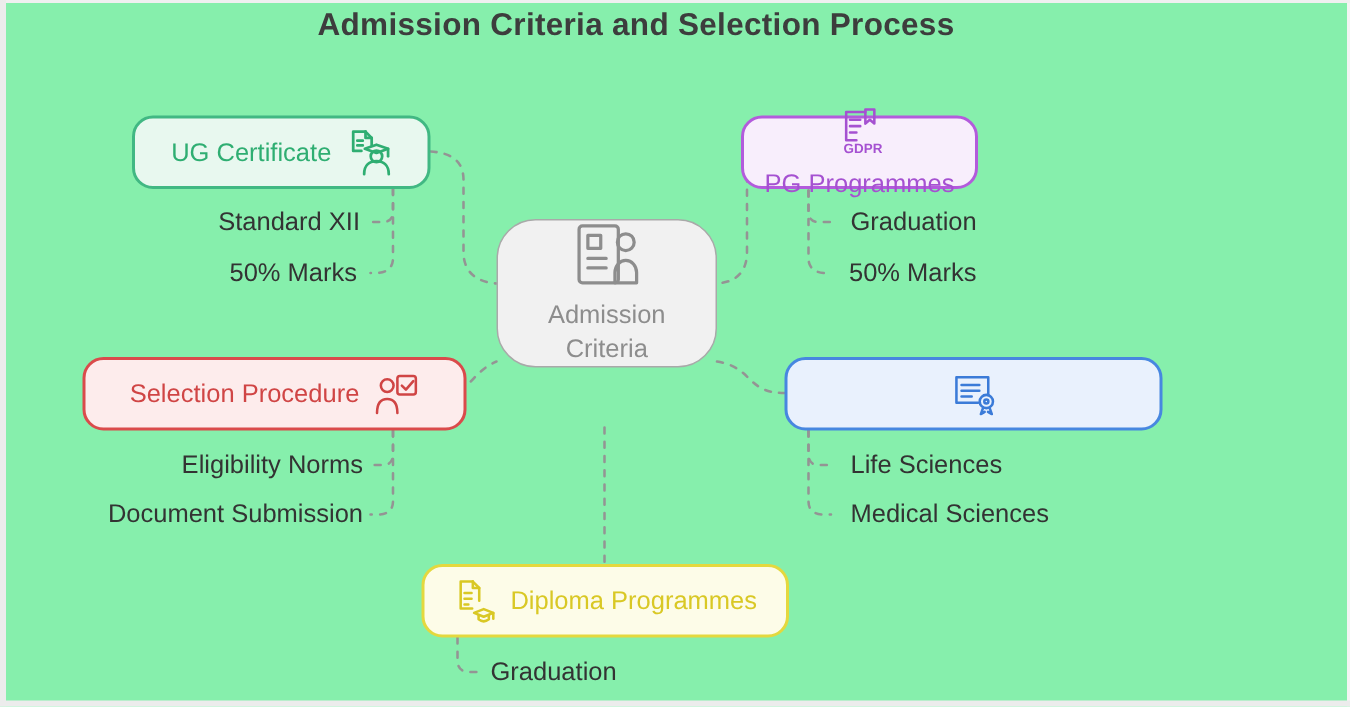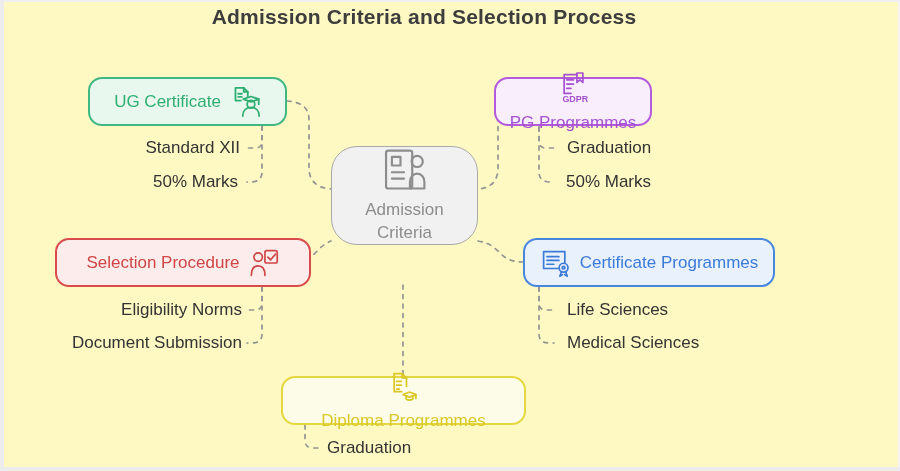--- a/index.html
+++ b/index.html
@@ -1,36 +1,36 @@
 <!DOCTYPE html>
 <html><head>
 <meta charset="utf-8">
 <style>
   html,body{margin:0;padding:0;background:#fff;}
   .canvas{
-    position:relative;width:900px;height:471px;background:#fef9c3;overflow:hidden;
+    position:relative;width:900px;height:471px;background:#86efac;overflow:hidden;
     font-family:"Liberation Sans",sans-serif;
     box-shadow:inset 4px 0 0 #ececec, inset 0 -4px 0 #ececec, inset 0 2px 0 #f0f0f0, inset -2px 0 0 #f4f4f4;
   }
   .title{
     position:absolute;left:424px;top:5px;transform:translateX(-50%);
     font-size:21px;font-weight:700;color:#3d3d3d;white-space:nowrap;letter-spacing:.2px;
   }
   svg.wires{position:absolute;left:0;top:0;pointer-events:none;}
   .wire{fill:none;stroke:#949494;stroke-width:1.7;stroke-dasharray:4 5.5;stroke-linecap:round;}
   .node{
     position:absolute;box-sizing:border-box;display:flex;align-items:center;justify-content:center;
     gap:9px;border-radius:14px;border:2px solid;font-size:17px;white-space:nowrap;cursor:default;
   }
   .node .ic{flex:0 0 auto;display:block;}
   .b-ug{left:88px;top:77px;width:199px;height:49px;background:#e8f8ef;border-color:#41b883;color:#2fae72;}
   .b-pg{left:494px;top:77px;width:158px;height:49px;background:#f8eefc;border-color:#b35bdc;color:#a551d1;flex-direction:column;}
   .b-sel{left:55px;top:238px;width:256px;height:49px;background:#fdecec;border-color:#da4b4b;color:#d04545;}
   .b-cert{left:523px;top:238px;width:252px;height:49px;background:#e9f1fd;border-color:#4787e0;color:#3b7bd8;}
-  .b-dip{left:281px;top:376px;width:245px;height:49px;background:#fdfce8;border-color:#e4d83e;color:#d9c825;flex-direction:column;}
+  .b-dip{left:281px;top:376px;width:245px;height:49px;background:#fdfce8;border-color:#e4d83e;color:#d9c825;}
   .center-node{
     position:absolute;left:331px;top:146px;width:147px;height:99px;box-sizing:border-box;
     background:#f1f1f1;border:1.5px solid #a9a9a9;border-radius:26px;
     display:flex;flex-direction:column;align-items:center;justify-content:center;gap:7px;color:#8d8d8d;
   }
   .center-node .clabel{width:108px;text-align:center;font-size:17px;line-height:1.32;}
   .leaf{position:absolute;font-size:17px;line-height:20px;color:#333333;white-space:nowrap;}
   .leaf.r{text-align:right;}
   .icstroke{fill:none;stroke:currentColor;stroke-width:2;stroke-linecap:round;stroke-linejoin:round;}
   .icstroke-thick{fill:none;stroke:currentColor;stroke-width:2.4;stroke-linecap:round;stroke-linejoin:round;}
@@ -115,21 +115,20 @@
   <div class="node b-cert">
     <svg class="ic" width="31" height="28" viewBox="0 0 36 33">
       <g class="icstroke">
         <path d="M21 23 H4 V3 h25 v13"></path>
         <path d="M8 9 h14 M8 13.5 h14 M8 18 h8"></path>
         <circle cx="27.5" cy="22" r="5.2"></circle>
         <circle cx="27.5" cy="22" r="1.6"></circle>
         <path d="M25 26.8 l-1.8 5.2 3 -1.8 M30 26.8 l1.8 5.2 -3 -1.8"></path>
       </g>
     </svg>
-    <span>Certificate Programmes</span>
   </div>
 
   <div class="node b-dip">
     <svg class="ic" width="29" height="31" viewBox="0 0 34 36">
       <g class="icstroke">
         <path d="M15.5 3 H6 v21 h9"></path>
         <path d="M15.5 3 l5 5 v10"></path>
         <path d="M15.5 3 v5 h5"></path>
         <path d="M9 12 h5.5 M9 16.5 h5.5 M9 21 h3"></path>
         <path d="M16.5 27.5 L24 24.5 31.5 27.5 24 30.5 Z"></path>

